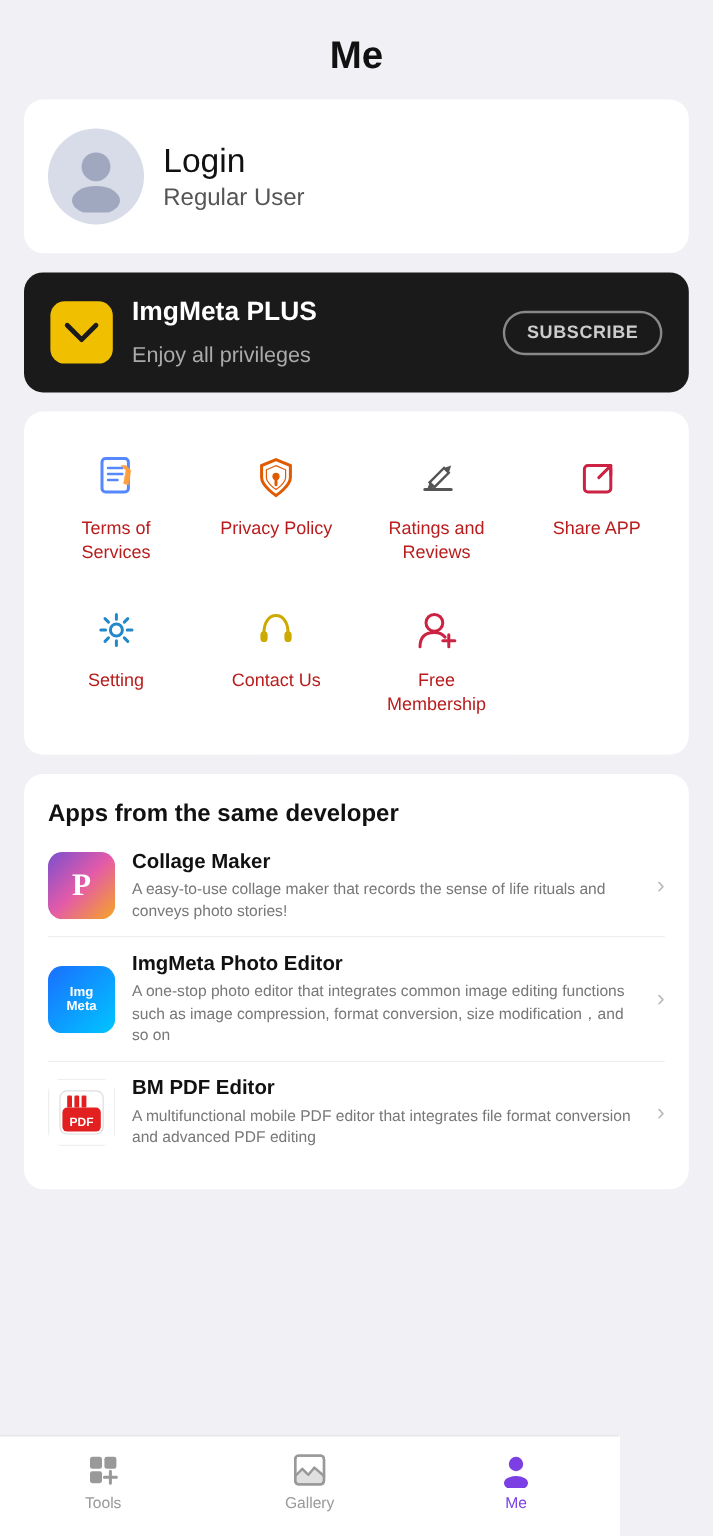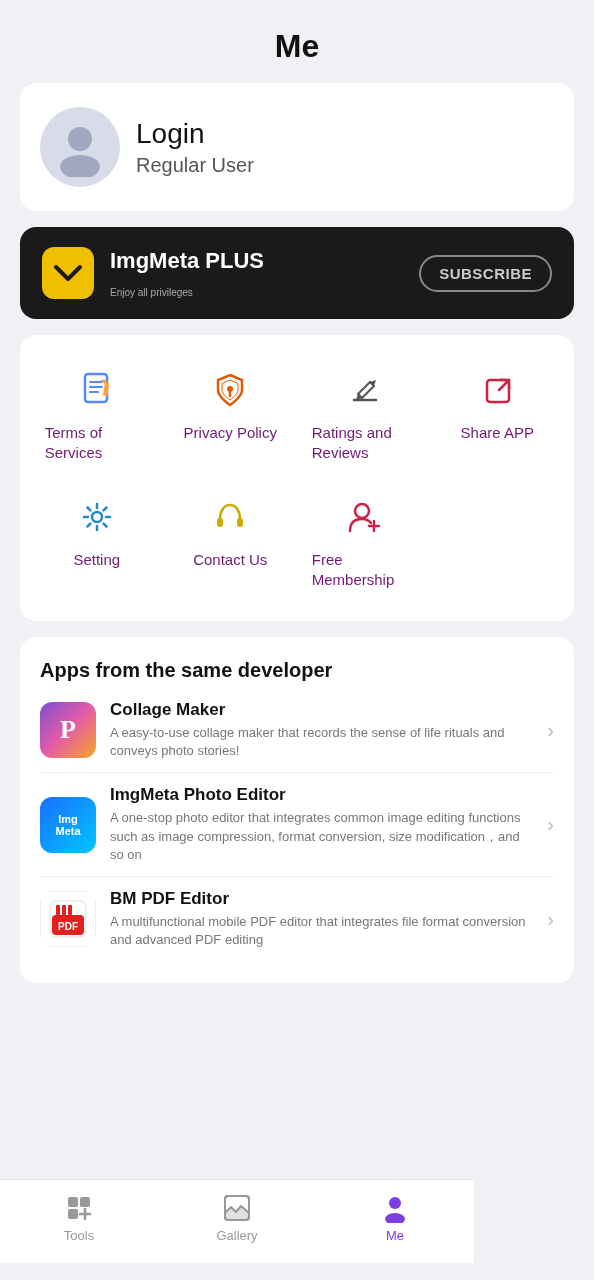--- a/index.html
+++ b/index.html
@@ -85,21 +85,21 @@
     }
     .plus-info {
       flex: 1;
     }
     .plus-title {
       font-size: 22px;
       font-weight: 700;
       color: #fff;
     }
     .plus-subtitle {
-      font-size: 10px;
+      font-size: 18px;
       color: #aaa;
       margin-top: 13px;
     }
     .subscribe-btn {
       background: transparent;
       border: 2px solid #888;
       color: #ccc;
       border-radius: 24px;
       padding: 8px 18px;
       font-size: 15px;
@@ -135,22 +135,22 @@
     .menu-icon {
       width: 46px;
       height: 46px;
       display: flex;
       align-items: center;
       justify-content: center;
       margin-bottom: 10px;
     }
     .menu-label {
       font-size: 15px;
-      color: #701a75;
-      text-align: left;
+      color: #b91c1c;
+      text-align: center;
       line-height: 1.3;
     }
 
     
     .apps-card {
       background: #fff;
       margin: 0 20px 16px;
       border-radius: 16px;
       padding: 22px 20px;
     }
@@ -219,23 +219,23 @@
     }
     .app-arrow {
       color: #bbb;
       font-size: 20px;
       flex-shrink: 0;
     }
 
     
     .bottom-nav {
       position: fixed;
-      bottom: 17px;
+      bottom: 0;
       left: 0;
-      width: 474px;
+      width: 516px;
       background: #fff;
       border-top: 1px solid #e0e0e0;
       display: flex;
       justify-content: space-around;
       padding: 12px 0 20px;
     }
     .nav-item {
       display: flex;
       flex-direction: column;
       align-items: center;

